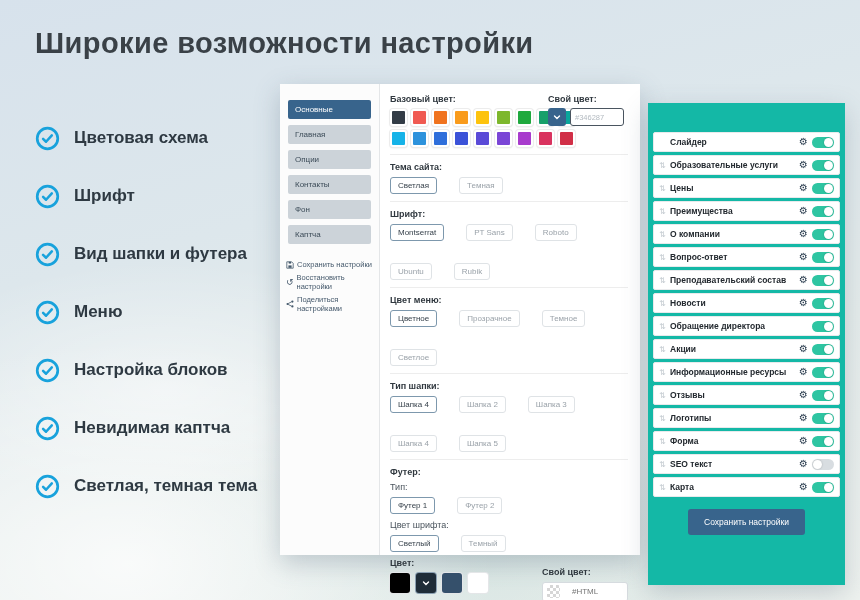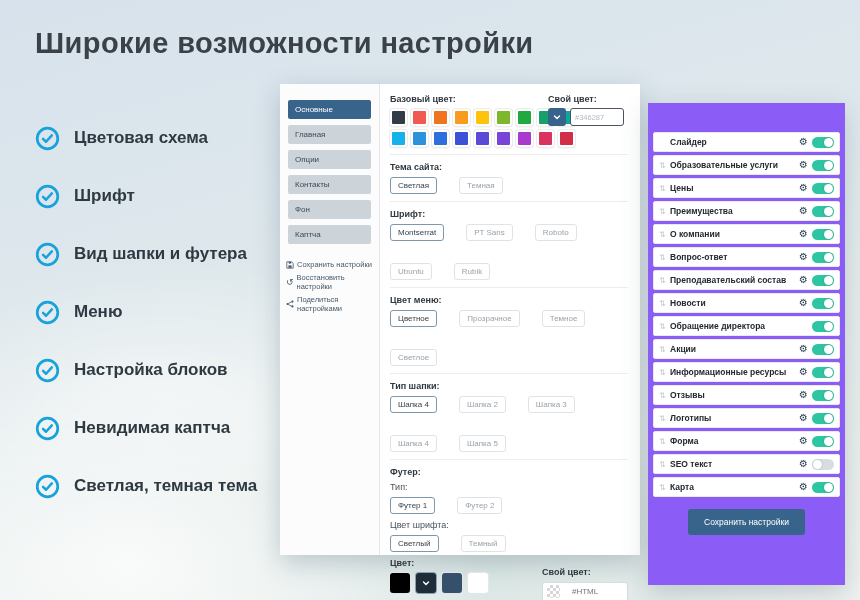--- a/index.html
+++ b/index.html
@@ -80,21 +80,21 @@
     height:20px; padding:0 4px; gap:12px; background:#fff; }
   .checker { width:13px; height:13px; border-radius:2px;
     background:conic-gradient(#d6d6d6 25%, #fff 0 50%, #d6d6d6 0 75%, #fff 0) 0 0/6px 6px; }
   .html-input { border:none; outline:none; width:50px; font-size:8px; color:#9aa2a9; font-family:inherit; }
 
   .save-btn { display:block; margin:10px auto 0 auto; background:#38648c; color:#fff;
     border:none; border-radius:3px; font-size:8.5px; padding:8px 16px; cursor:pointer; font-family:inherit; }
 
   
   .panel-right { position:absolute; left:648px; top:103px; width:197px; height:482px;
-    background:#8b5cf6; box-shadow:0 8px 24px rgba(70,90,110,.25); padding:29px 5px 0 5px; }
+    background:#14b8a6; box-shadow:0 8px 24px rgba(70,90,110,.25); padding:29px 5px 0 5px; }
   .brow { display:flex; align-items:center; height:20px; margin-bottom:3px;
     border:1px solid #e8eaec; border-radius:2px; background:#fff; padding:0 5px; gap:4px; }
   .drag { font-size:8px; color:#c2c9cf; cursor:grab; width:7px; flex:0 0 7px;
     font-family:"DejaVu Sans",sans-serif; }
   .blabel { font-size:8.5px; font-weight:700; color:#23292f; flex:1;
     white-space:nowrap; overflow:hidden; }
   .gear { font-size:10px; color:#2c3e50; cursor:pointer; line-height:1;
     font-family:"DejaVu Sans",sans-serif; }
   .drag[data-show="false"], .gear[data-show="false"] { visibility:hidden; }
   .panel-right .switch { width:22px; height:11px; flex:0 0 22px; }

